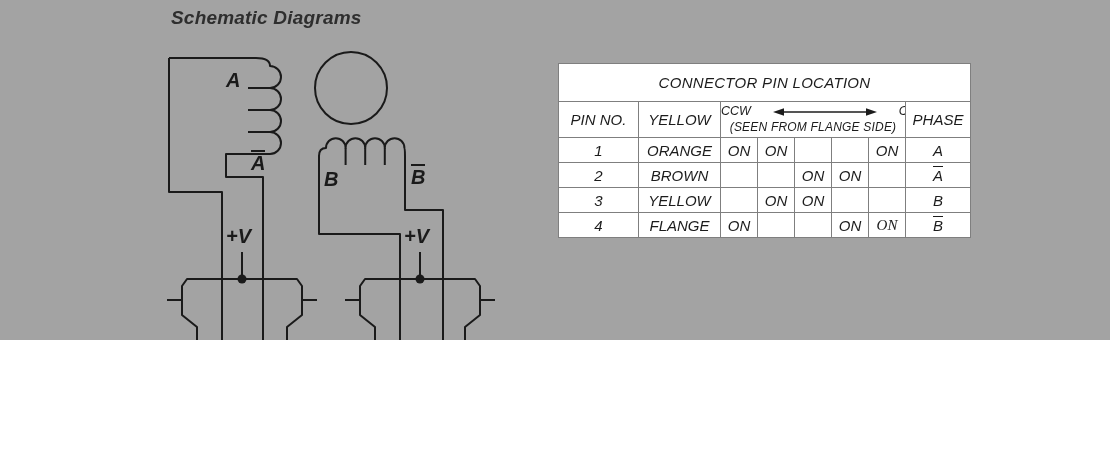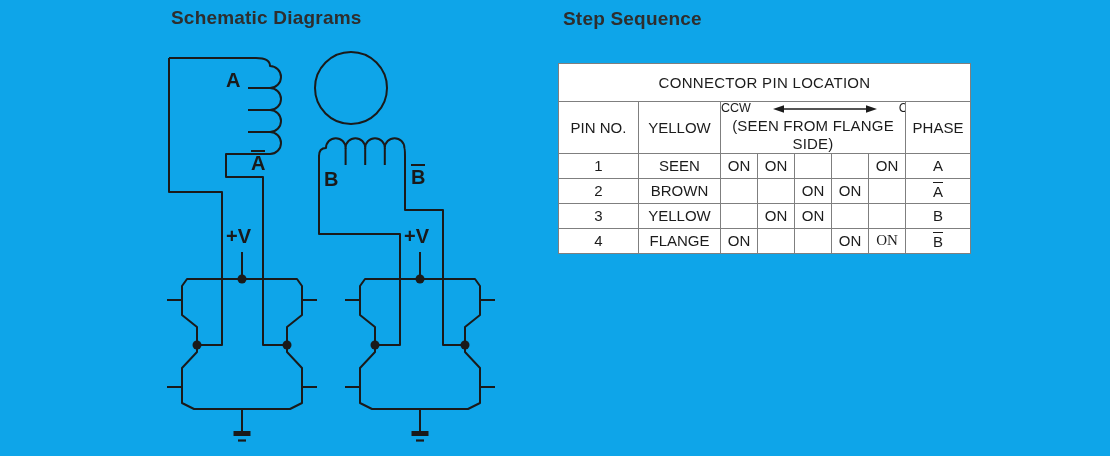--- a/index.html
+++ b/index.html
@@ -1,18 +1,18 @@
 <!DOCTYPE html>
 <html><head>
 <meta charset="utf-8">
 <style>
   html,body{margin:0;padding:0;background:#ffffff;}
   .canvas{
-    position:relative;width:1110px;height:456px;background:#0ea5e9;overflow:hidden;
-    font-family:"Liberation Sans", sans-serif;color:#1a1a1a;
+    position:relative;width:1110px;height:340px;background:#a3a3a3;overflow:hidden;
+    font-family:"Liberation Sans", sans-serif;color:#1a1a1a;font-style:italic;
   }
   .sec-title{
     position:absolute;font-size:19px;font-weight:600;color:#2e2e2e;
     letter-spacing:0.2px;white-space:nowrap;line-height:1.1;
   }
   .schematic{position:absolute;left:0;top:0;}
   .slabel{
     position:absolute;font-weight:bold;font-size:20px;line-height:1;
     color:#1a1a1a;white-space:nowrap;
   }
@@ -25,31 +25,30 @@
   table.pin td{
     border:1px solid #7f7f7f;text-align:center;vertical-align:middle;
     padding:0;font-size:15px;overflow:hidden;
   }
   td.t-title{height:37px;font-size:17.5px;letter-spacing:0.3px;}
   tr.r-head td{height:35px;}
   tr.r-data td{height:24px;}
   td.dir-cell{padding:2px 6px;}
   .dir-row{display:flex;align-items:center;justify-content:space-between;gap:22px;font-size:12.5px;line-height:1.1;}
   .dir-arrow{flex:0 0 auto;display:block;}
-  .dir-sub{font-size:15px;letter-spacing:0.2px;line-height:1.2;margin-top:1px;}
+  .dir-sub{font-size:12px;letter-spacing:0.2px;line-height:1.2;margin-top:1px;}
   td.serif-on{font-family:"Liberation Serif", serif;}
   td.phase .overbar{border-top:1.5px solid #1c1c1c;padding-top:1px;}
 </style>
 </head>
 <body>
 
 <div class="canvas">
 
   <div class="sec-title" style="left:171px;top:8px">Schematic Diagrams</div>
-  <div class="sec-title" style="left:563px;top:9px">Step Sequence</div>
 
   <svg class="schematic" width="555" height="456" viewBox="0 0 555 456" fill="none" stroke="#1a1a1a" stroke-width="2" stroke-linecap="butt" stroke-linejoin="round">
     <defs>
       <g id="bridge">
         <path d="
           M -55 279 L -60 286 V 315 L -45 327 V 352 L -60 368 V 403 L -48 409
           H 48 L 60 403 V 368 L 45 352 V 327 L 60 315 V 286 L 55 279 Z"></path>
         <path d="
           M -75 300 H -60 M -75 387 H -60 M 60 300 H 75 M 60 387 H 75"></path>
         <path d="M 0 252 V 279"></path>
@@ -123,21 +122,21 @@
             </svg>
             <span>CW</span>
           </div>
           <div class="dir-sub">(SEEN FROM FLANGE SIDE)</div>
         </td>
         <td>PHASE</td>
       </tr>
 
       <tr class="r-data">
         <td>1</td>
-        <td>SEEN</td>
+        <td>ORANGE</td>
         <td>ON</td>
         <td>ON</td>
         <td></td>
         <td></td>
         <td>ON</td>
         <td class="phase"><span>A</span></td>
       </tr>
 
       <tr class="r-data">
         <td>2</td>

